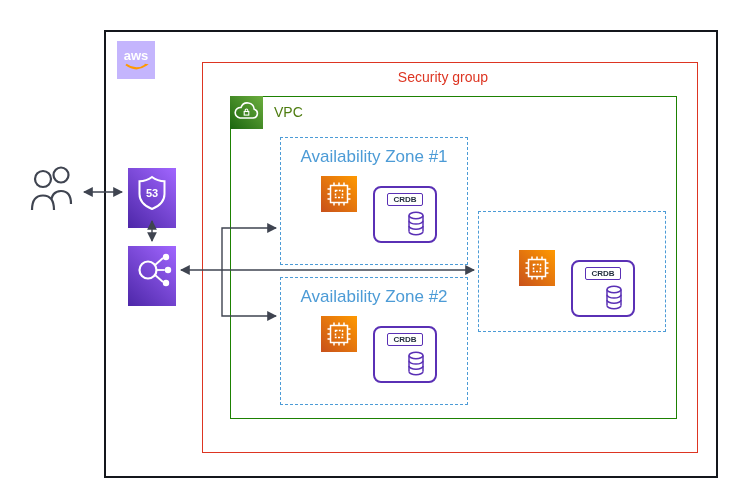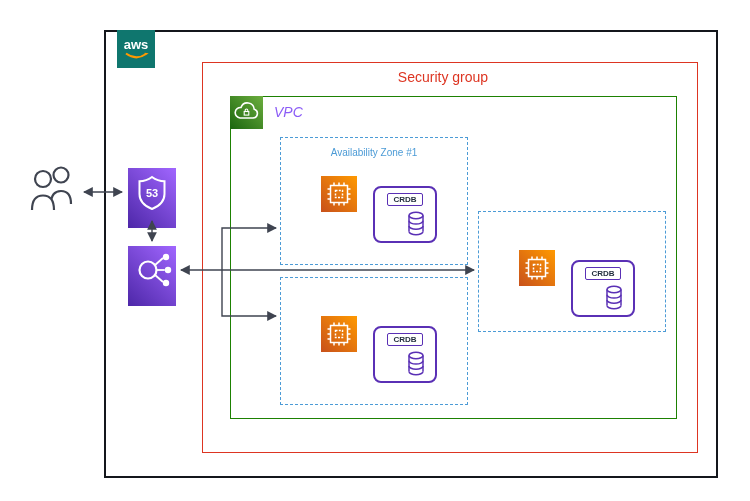--- a/index.html
+++ b/index.html
@@ -2,40 +2,40 @@
 <html><head>
 <meta charset="utf-8">
 <style>
   html,body{margin:0;padding:0;background:#fff;}
   .canvas{position:relative;width:750px;height:501px;background:#ffffff;
           font-family:"Liberation Sans",sans-serif;overflow:hidden;}
   svg text{font-family:"Liberation Sans",sans-serif;}
 
   
   .outer{position:absolute;left:104px;top:30px;width:610px;height:444px;border:2px solid #14171c;}
-  .awslogo{position:absolute;left:117px;top:30px;width:38px;height:38px;background:#0f766e;}
+  .awslogo{position:absolute;left:117px;top:41px;width:38px;height:38px;background:#c4b5fd;}
 
   
   .sg{position:absolute;left:202px;top:62px;width:494px;height:389px;border:1px solid #DD3522;}
   .sg-label{position:absolute;left:202px;top:69px;width:482px;text-align:center;
             color:#DD3522;font-size:14px;}
 
   
   .vpc{position:absolute;left:230px;top:96px;width:445px;height:321px;border:1px solid #1D8102;}
   .vpc-icon{position:absolute;left:230px;top:96px;width:33px;height:33px;
             background:linear-gradient(45deg,#1B660F,#6CAE3E);
             display:flex;align-items:center;justify-content:center;}
-  .vpc-label{position:absolute;left:274px;top:104px;color:#8b5cf6;font-size:14px;font-style:italic;}
+  .vpc-label{position:absolute;left:274px;top:104px;color:#4d7c0f;font-size:14px;}
 
   
   .az{position:absolute;border:1.5px dashed #4C9BD6;}
   .az1{left:280px;top:137px;width:186px;height:126px;}
   .az2{left:280px;top:277px;width:186px;height:126px;}
   .az3{left:478px;top:211px;width:186px;height:119px;}
-  .az-label{text-align:center;margin-top:9px;color:#4C9BD6;font-size:10px;}
+  .az-label{text-align:center;margin-top:9px;color:#4C9BD6;font-size:17px;}
 
   
   .ec2{position:absolute;left:40px;top:38px;width:36px;height:36px;
        background:linear-gradient(45deg,#C8511B,#FF9900);}
 
   
   .crdb{position:absolute;left:92px;top:48px;width:64px;height:57px;
         border:2px solid #5A30B5;border-radius:8px;box-sizing:border-box;}
   .crdb-tab{margin:5px auto 0;width:max-content;border:1px solid #5A30B5;
             font-size:8px;font-weight:bold;color:#232F3E;padding:1px 5px;border-radius:2px;}
@@ -98,20 +98,21 @@
           <path d="M3,4.5 V20.5 M17,4.5 V20.5"></path>
           <path d="M3,20.5 a7,3.2 0 0 0 14,0"></path>
           <path d="M3,9.8 a7,3.2 0 0 0 14,0"></path>
           <path d="M3,15 a7,3.2 0 0 0 14,0"></path>
         </g>
       </svg>
     </div>
   </div>
 
   <div class="az az2">
+    <div class="az-label">Availability Zone #2</div>
     <div class="ec2">
       <svg width="36" height="36" viewBox="0 0 36 36">
         <g stroke="#ffffff" stroke-width="1.5" fill="none">
           <rect x="9.5" y="9.5" width="17" height="17"></rect>
           <rect x="14.5" y="14.5" width="7" height="7" stroke-dasharray="2,1.3"></rect>
           <path d="M13,6.5 v3 M18,6.5 v3 M23,6.5 v3 M13,26.5 v3 M18,26.5 v3 M23,26.5 v3
                    M6.5,13 h3 M6.5,18 h3 M6.5,23 h3 M26.5,13 h3 M26.5,18 h3 M26.5,23 h3"></path>
         </g>
       </svg>
     </div>

